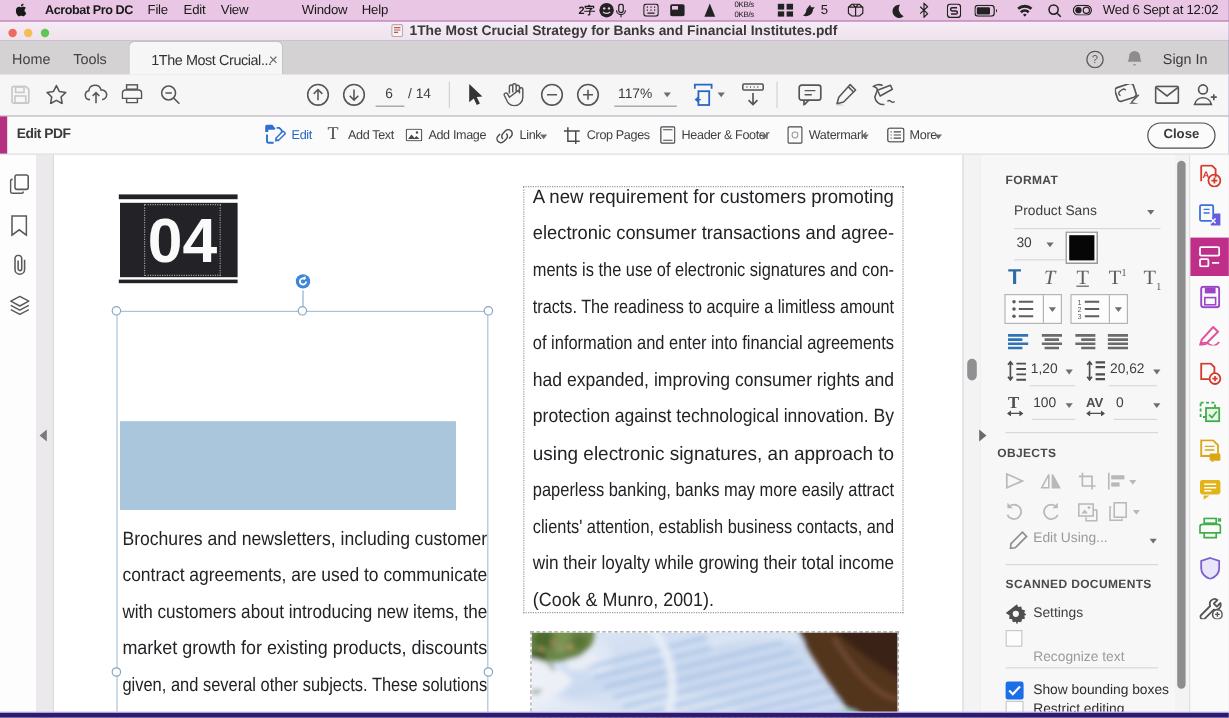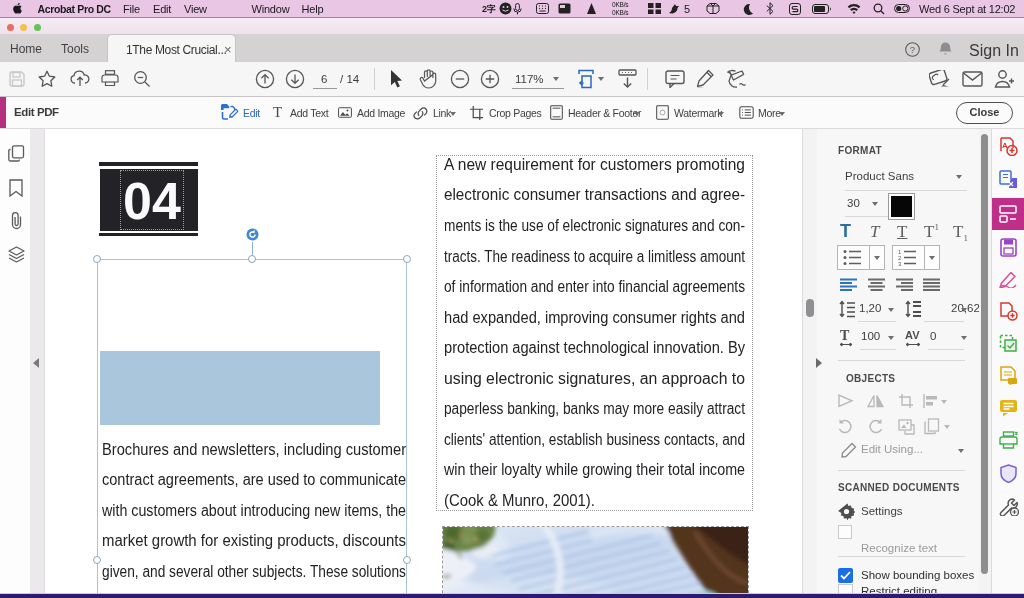--- a/index.html
+++ b/index.html
@@ -120,34 +120,38 @@
         <rect x="0.5" y="0.5" width="15" height="8" rx="4" fill="none" stroke="#222"></rect>
         <circle cx="4.7" cy="4.5" r="2.6" fill="#222"></circle>
         <circle cx="11.3" cy="4.5" r="2.6" fill="none" stroke="#222"></circle>
       </svg>
     <span class="mi" style="left:919px;">Wed 6 Sept at 12:02</span>
   </div>
   <div class="abs" id="titlebar"></div>
   <div class="tl" style="left:6.8px;background:#ed6a5f;"></div>
   <div class="tl" style="left:20.4px;background:#f5bf4f;"></div>
   <div class="tl" style="left:34.1px;background:#61c554;"></div>
+  <div id="title"><svg width="10" height="11" viewBox="0 0 10 11" style="vertical-align:-2px;margin-right:5px">
+        <rect x="0.5" y="0.5" width="9" height="10" rx="1.5" fill="#f6f2f6" stroke="#b9a7b7"></rect>
+        <path d="M2.3 3h5.4M2.3 5h5.4M2.3 7h3.5" stroke="#c2544e" stroke-width="1"></path>
+      </svg>1The Most Crucial Strategy for Banks and Financial Institutes.pdf</div>
   <div class="abs" id="tabbar"></div>
   <div id="activetab"></div>
   <span class="abs" style="left:10px;top:42px;font-size:12px;color:#414143;">Home</span>
   <span class="abs" style="left:61px;top:42px;font-size:12px;color:#414143;">Tools</span>
   <span class="abs" style="left:126px;top:43px;font-size:12px;letter-spacing:-0.35px;color:#323234;">1The Most Crucial...</span>
   <span class="abs" style="left:224px;top:42px;font-size:13px;color:#636365;">×</span>
   <svg class="abs" style="left:905px;top:42px" width="15" height="15" viewBox="0 0 15 15">
       <circle cx="7.5" cy="7.5" r="6.8" fill="none" stroke="#5b5b5d" stroke-width="1.1"></circle>
       <text x="7.5" y="10.8" font-size="9.5" text-anchor="middle" fill="#5b5b5d" font-family="Liberation Sans">?</text>
     </svg>
   <svg class="abs" style="left:938px;top:41px" width="15" height="16" viewBox="0 0 15 16">
       <path d="M7.5 1.5a4.6 4.6 0 0 0-4.6 4.6c0 3-1.4 4.4-1.4 4.4h12s-1.4-1.4-1.4-4.4A4.6 4.6 0 0 0 7.5 1.5zM6 12.5a1.6 1.6 0 0 0 3 0" fill="#8e8c8e"></path>
     </svg>
-  <span class="abs" style="left:969px;top:42px;font-size:16px;color:#3a3a3c;">Sign In</span>
+  <span class="abs" style="left:969px;top:42px;font-size:12px;color:#3a3a3c;">Sign In</span>
   <div class="abs" id="toolbar">
     <svg class="abs" style="left:9px;top:9px" width="16" height="16" viewBox="0 0 16 16">
         <path d="M1 2.5A1.5 1.5 0 0 1 2.5 1h10L15 3.5v10a1.5 1.5 0 0 1-1.5 1.5h-11A1.5 1.5 0 0 1 1 13.5z" fill="none" stroke="#c9c7c9" stroke-width="1.4"></path>
         <rect x="4" y="1.5" width="7" height="4.5" fill="none" stroke="#c9c7c9" stroke-width="1.3"></rect>
         <rect x="3.5" y="9" width="9" height="6" fill="none" stroke="#c9c7c9" stroke-width="1.3"></rect>
       </svg>
     <svg class="abs" style="left:38px;top:8px" width="18" height="17" viewBox="0 0 18 17">
         <path d="M9 1.3 11.4 6.2l5.4.8-3.9 3.8.9 5.4L9 13.6l-4.8 2.6.9-5.4L1.2 7l5.4-.8z" fill="none" stroke="#565658" stroke-width="1.3" stroke-linejoin="round"></path>
       </svg>
     <svg class="abs" style="left:70px;top:8px" width="20" height="17" viewBox="0 0 20 17">
@@ -470,39 +474,39 @@
           <path d="M3 2v14M1 4l2-2.5L5 4M1 14l2 2.5L5 14" fill="none" stroke="#4e4e4e" stroke-width="1.4"></path>
           <path d="M8 3h8M8 7.5h8M8 12h8M8 16.5h8" stroke="#4e4e4e" stroke-width="1.6"></path>
         </svg>
       <span class="ptext" style="left:42px;top:173px;">1,20</span>
       <div class="caret" style="left:71px;top:179px;"></div>
       <div class="pline" style="left:41px;top:192px;width:38px;"></div>
       <svg class="abs" style="left:88px;top:171px;" width="16" height="18" viewBox="0 0 16 18">
           <path d="M3 2v14M1 4l2-2.5L5 4M1 14l2 2.5L5 14" fill="none" stroke="#4e4e4e" stroke-width="1.4"></path>
           <path d="M8 2h8M8 6h8M8 12h8M8 16h8" stroke="#4e4e4e" stroke-width="1.8"></path>
         </svg>
-      <span class="ptext" style="left:108px;top:173px;margin-left:26px;">20,62</span>
+      <span class="ptext" style="left:108px;top:173px;">20,62</span>
       <div class="caret" style="left:144px;top:179px;"></div>
       <div class="pline" style="left:107px;top:192px;width:40px;"></div>
       <svg class="abs" style="left:22px;top:199px;" width="18" height="19" viewBox="0 0 18 19">
           <text x="1" y="12" font-size="14" font-weight="bold" font-family="Liberation Serif" fill="#4e4e4e">T</text>
           <path d="M1 16.5h12M1 16.5l2-1.5v3zM13 16.5l-2-1.5v3z" stroke="#4e4e4e" fill="#4e4e4e" stroke-width="1"></path>
         </svg>
       <span class="ptext" style="left:44px;top:201px;">100</span>
       <div class="caret" style="left:71px;top:207px;"></div>
       <div class="pline" style="left:43px;top:220px;width:36px;"></div>
       <svg class="abs" style="left:88px;top:199px;" width="20" height="19" viewBox="0 0 20 19">
           <text x="0" y="11" font-size="11" font-weight="bold" font-family="Liberation Sans" fill="#4e4e4e">AV</text>
           <path d="M1 16.5h14M1 16.5l2-1.5v3zM15 16.5l-2-1.5v3z" stroke="#4e4e4e" fill="#4e4e4e" stroke-width="1"></path>
         </svg>
       <span class="ptext" style="left:113px;top:201px;">0</span>
       <div class="caret" style="left:144px;top:207px;"></div>
       <div class="pline" style="left:111px;top:220px;width:36px;"></div>
       <div class="pline" style="left:21px;top:231px;width:127px;"></div>
-      <span class="plabel" style="left:29px;top:244px;">OBJECTS</span>
+      <span class="plabel" style="left:14px;top:244px;">OBJECTS</span>
       <svg class="abs og" style="left:20px;top:264px;" width="17" height="16" viewBox="0 0 17 16">
           <path d="M2 13.5V2l13 5.75z" fill="none" stroke="#b9b9b9" stroke-width="1.4"></path>
         </svg>
       <svg class="abs og" style="left:50px;top:264px;" width="17" height="16" viewBox="0 0 17 16">
           <path d="M7 2.5v11H1zM10 2.5v11h6z" fill="none" stroke="#b9b9b9" stroke-width="1.3"></path>
           <path d="M10 2.5v11h6z" fill="#b9b9b9"></path>
         </svg>
       <svg class="abs og" style="left:81px;top:264px;" width="16" height="16" viewBox="0 0 16 16">
           <path d="M1 4h11v11M4 1v11h11" fill="none" stroke="#b9b9b9" stroke-width="1.4"></path>
         </svg>

